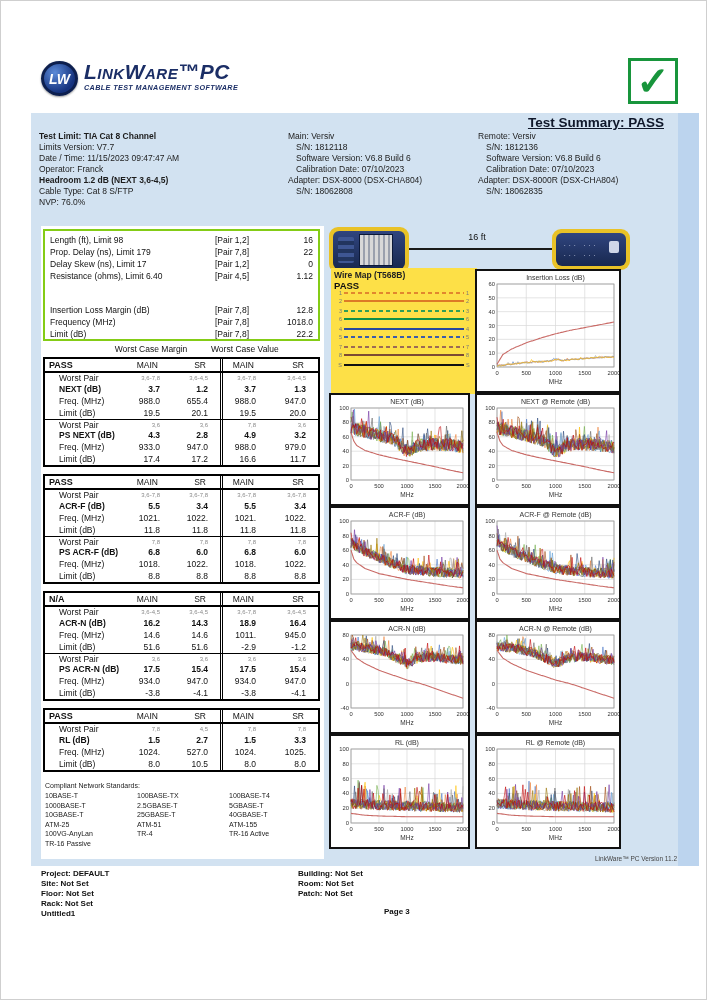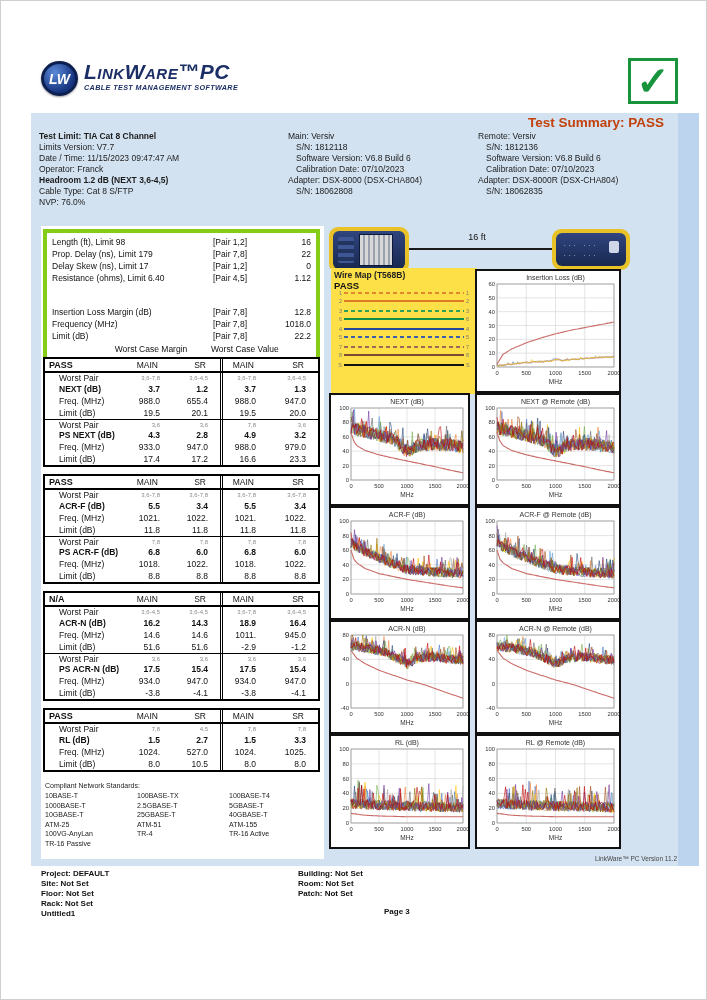--- a/index.html
+++ b/index.html
@@ -15,32 +15,32 @@
   .logo-title { font-weight:bold; font-style:italic; font-size:21px; font-variant:small-caps; letter-spacing:.5px; line-height:22px; }
   .logo-sub { font-weight:bold; font-style:italic; font-size:7.2px; letter-spacing:.4px; }
 
   .check-box { position:absolute; left:627px; top:57px; width:50px; height:46px; border:3px solid #18953c; background:#fff;
     display:flex; align-items:center; justify-content:center; color:#18953c; font-size:40px; font-weight:bold; line-height:40px; }
 
   
   .blue-panel { position:absolute; left:30px; top:112px; width:647px; height:753px; background:#d2e2f1; }
   .blue-strip { position:absolute; left:677px; top:112px; width:21px; height:753px; background:#bcd4ee; }
   .cable-id { position:absolute; left:8px; top:2px; font-size:13.5px; font-weight:bold; color:#101c46; }
-  .summary { position:absolute; right:14px; top:2px; font-size:13.5px; font-weight:bold; color:#c2410c; }
+  .summary { position:absolute; right:14px; top:2px; font-size:13.5px; font-weight:bold; color:#0f172a;text-decoration:underline; }
 
   .info-col { position:absolute; font-size:8.5px; line-height:11px; color:#1c1c1c; }
   #info-left { left:38px; top:130px; width:245px; }
   #info-main { left:287px; top:130px; width:188px; }
   #info-remote { left:477px; top:130px; width:198px; }
   .info-line.bold { font-weight:bold; }
   .info-line.indent { padding-left:8px; }
 
   
   .left-panel { position:absolute; left:40px; top:225px; width:283px; height:633px; background:#fff; }
-  .m-table { position:absolute; left:2px; top:3px; width:277px; height:144px; border:4px solid #84cc16; padding:3px 5px; font-size:8.5px; color:#111; }
+  .m-table { position:absolute; left:2px; top:3px; width:277px; height:112px; border:2px solid #84cc16; padding:3px 5px; font-size:8.5px; color:#111; }
   .m-row { display:flex; line-height:12px; }
   .m-name { flex:1; }
   .m-pair { width:56px; }
   .m-val { width:42px; text-align:right; }
   .m-gap { height:22px; }
 
   .wc-head { position:absolute; top:118px; font-size:8.5px; color:#111; }
   .wc1 { left:58px; width:104px; text-align:center; }
   .wc2 { left:170px; width:106px; }
 
@@ -243,21 +243,21 @@
             <span class="rt-cell">933.0</span>
             <span class="rt-cell">947.0</span>
             <span class="rt-cell c3">988.0</span>
             <span class="rt-cell">979.0</span>
           </div>
           <div class="rt-row row-data">
             <span class="rt-label">Limit (dB)</span>
             <span class="rt-cell">17.4</span>
             <span class="rt-cell">17.2</span>
             <span class="rt-cell c3">16.6</span>
-            <span class="rt-cell">23.3</span>
+            <span class="rt-cell">11.7</span>
           </div>
         </div>
         <div class="rtable">
           <div class="rt-row rt-head">
             <span class="rt-status">PASS</span>
             <span class="rt-col">MAIN</span>
             <span class="rt-col">SR</span>
             <span class="rt-col c3">MAIN</span>
             <span class="rt-col">SR</span>
           </div>

